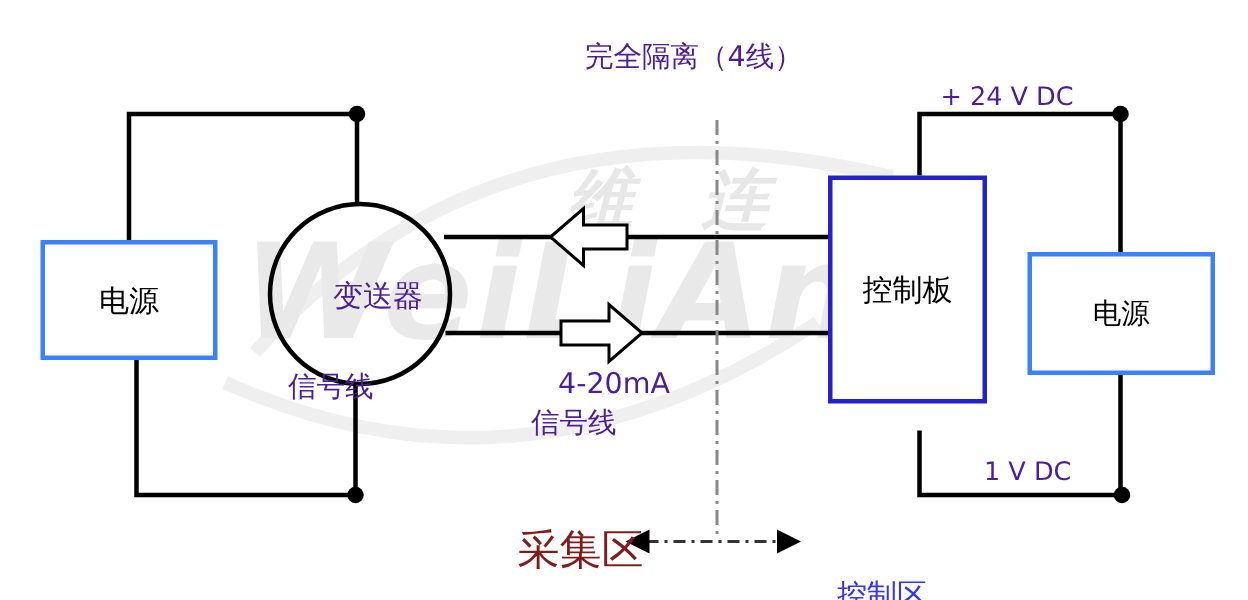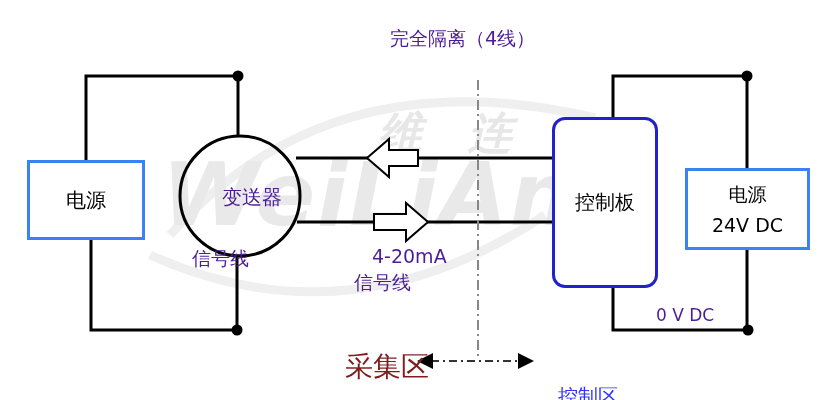--- a/index.html
+++ b/index.html
@@ -66,31 +66,31 @@
 
     <line x1="431" y1="361" x2="520" y2="361" stroke="#333" stroke-width="2" stroke-dasharray="8 4 2 4"></line>
     <polygon points="417,361 433,353 433,369" fill="#000"></polygon>
     <polygon points="534,361 518,353 518,369" fill="#000"></polygon>
   </svg>
 
   <div class="box" id="left-power" style="left:27px;top:160px;width:118px;height:80px;">
     <span>电源</span>
   </div>
 
-  <div class="box" id="control-board" style="left:552px;top:117px;width:106px;height:171px;border-radius:13px;">
+  <div class="box" id="control-board" style="left:552px;top:117px;width:106px;height:152px;">
     <span>控制板</span>
   </div>
 
   <div class="box" id="right-power" style="left:685px;top:168px;width:125px;height:82px;">
     <span>电源</span>
-    <span>24V DC</span>
   </div>
 
   <div class="label" id="title">完全隔离（4线）</div>
   <div class="label" id="transmitter-label">变送器</div>
   <div class="label" id="transmitter-note">信号线</div>
   <div class="label" id="signal-current">4-20mA</div>
   <div class="label" id="signal-line">信号线</div>
-  <div class="label" id="zero-rail">0 V DC</div>
+  <div class="label" id="plus-rail">+ 24 V DC</div>
+  <div class="label" id="zero-rail">1 V DC</div>
   <div class="label" id="zone-left">采集区</div>
   <div class="label" id="zone-right">控制区</div>
 
 </div>
 
 </body></html>

